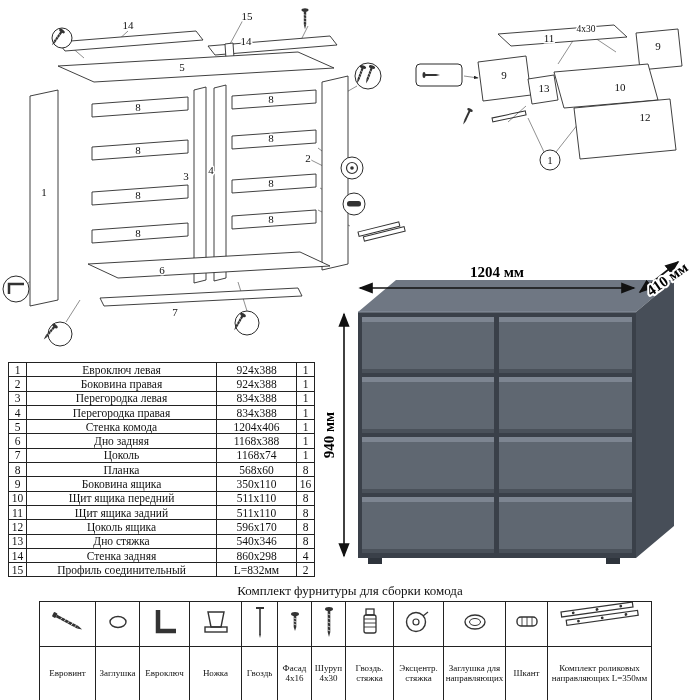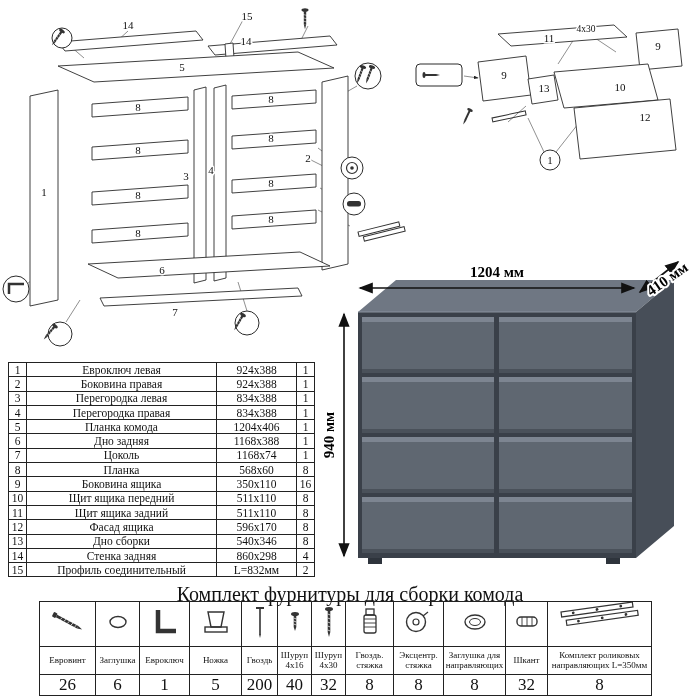--- a/index.html
+++ b/index.html
@@ -13,25 +13,25 @@
   .panel{fill:#fff;stroke:#2b2b2b;stroke-width:0.9;}
   .lead{stroke:#444;stroke-width:0.6;fill:none;}
   .callout{fill:#fff;stroke:#2b2b2b;stroke-width:1;}
   .hard{fill:#333;stroke:none;}
   .hardline{stroke:#333;fill:none;}
 
   #parts-table{position:absolute;left:8px;top:362px;border-collapse:collapse;table-layout:fixed;font-size:11.5px;}
   #parts-table td{border:1px solid #222;padding:0 2px;height:13.3px;line-height:12px;white-space:nowrap;overflow:hidden;text-align:center;}
   .c-num{width:18px;}.c-name{width:190px;}.c-size{width:80px;}.c-qty{width:18px;}
 
-  #hw-title{position:absolute;left:0;top:583px;width:700px;text-align:center;font-size:20px;}
+  #hw-title{position:absolute;left:0;top:583px;width:700px;text-align:center;font-size:13px;}
   #hw-table{position:absolute;left:39px;top:601px;border-collapse:collapse;table-layout:fixed;}
   #hw-table td{border:1px solid #222;text-align:center;vertical-align:middle;padding:0;overflow:hidden;}
   #hw-table tr.icons td{height:44px;}
-  #hw-table tr.names td{height:27px;font-size:9px;line-height:1.1;padding:0 1px;text-align:center;}
+  #hw-table tr.names td{height:27px;font-size:9px;line-height:1.1;padding:13px 1px;text-align:center;}
   #hw-table tr.qty td{height:16px;font-size:17px;}
 </style>
 </head>
 <body>
 
 <svg class="abs" style="left:0;top:0" width="410" height="352" viewBox="0 0 410 352">
   <defs>
     <g id="scrM">
       <ellipse cx="0" cy="0" rx="3.2" ry="1.6" fill="#333"></ellipse>
       <rect x="-1.1" y="1" width="2.2" height="12" fill="#333"></rect>
@@ -273,21 +273,21 @@
         <td>1</td>
       </tr>
     <tr>
         <td>4</td>
         <td>Перегородка правая</td>
         <td>834x388</td>
         <td>1</td>
       </tr>
     <tr>
         <td>5</td>
-        <td>Планка комода</td>
+        <td>Стенка комода</td>
         <td>1204x406</td>
         <td>1</td>
       </tr>
     <tr>
         <td>6</td>
         <td>Дно задняя</td>
         <td>1168x388</td>
         <td>1</td>
       </tr>
     <tr>
@@ -315,27 +315,27 @@
         <td>8</td>
       </tr>
     <tr>
         <td>11</td>
         <td>Щит ящика задний</td>
         <td>511x110</td>
         <td>8</td>
       </tr>
     <tr>
         <td>12</td>
-        <td>Фасад ящика</td>
+        <td>Цоколь ящика</td>
         <td>596x170</td>
         <td>8</td>
       </tr>
     <tr>
         <td>13</td>
-        <td>Дно сборки</td>
+        <td>Дно стяжка</td>
         <td>540x346</td>
         <td>8</td>
       </tr>
     <tr>
         <td>14</td>
         <td>Стенка задняя</td>
         <td>860x298</td>
         <td>4</td>
       </tr>
     <tr>
@@ -483,21 +483,21 @@
           </g>
         </svg>
       </td>
     </tr>
     <tr class="names">
       <td>Евровинт</td>
       <td>Заглушка</td>
       <td>Евроключ</td>
       <td>Ножка</td>
       <td>Гвоздь</td>
-      <td>Шуруп 4x16</td>
+      <td>Фасад 4x16</td>
       <td>Шуруп 4x30</td>
       <td>Гвоздь. стяжка</td>
       <td>Эксцентр. стяжка</td>
       <td>Заглушка для направляющих</td>
       <td>Шкант</td>
       <td>Комплект роликовых направляющих L=350мм</td>
     </tr>
     <tr class="qty">
       <td>26</td>
       <td>6</td>

